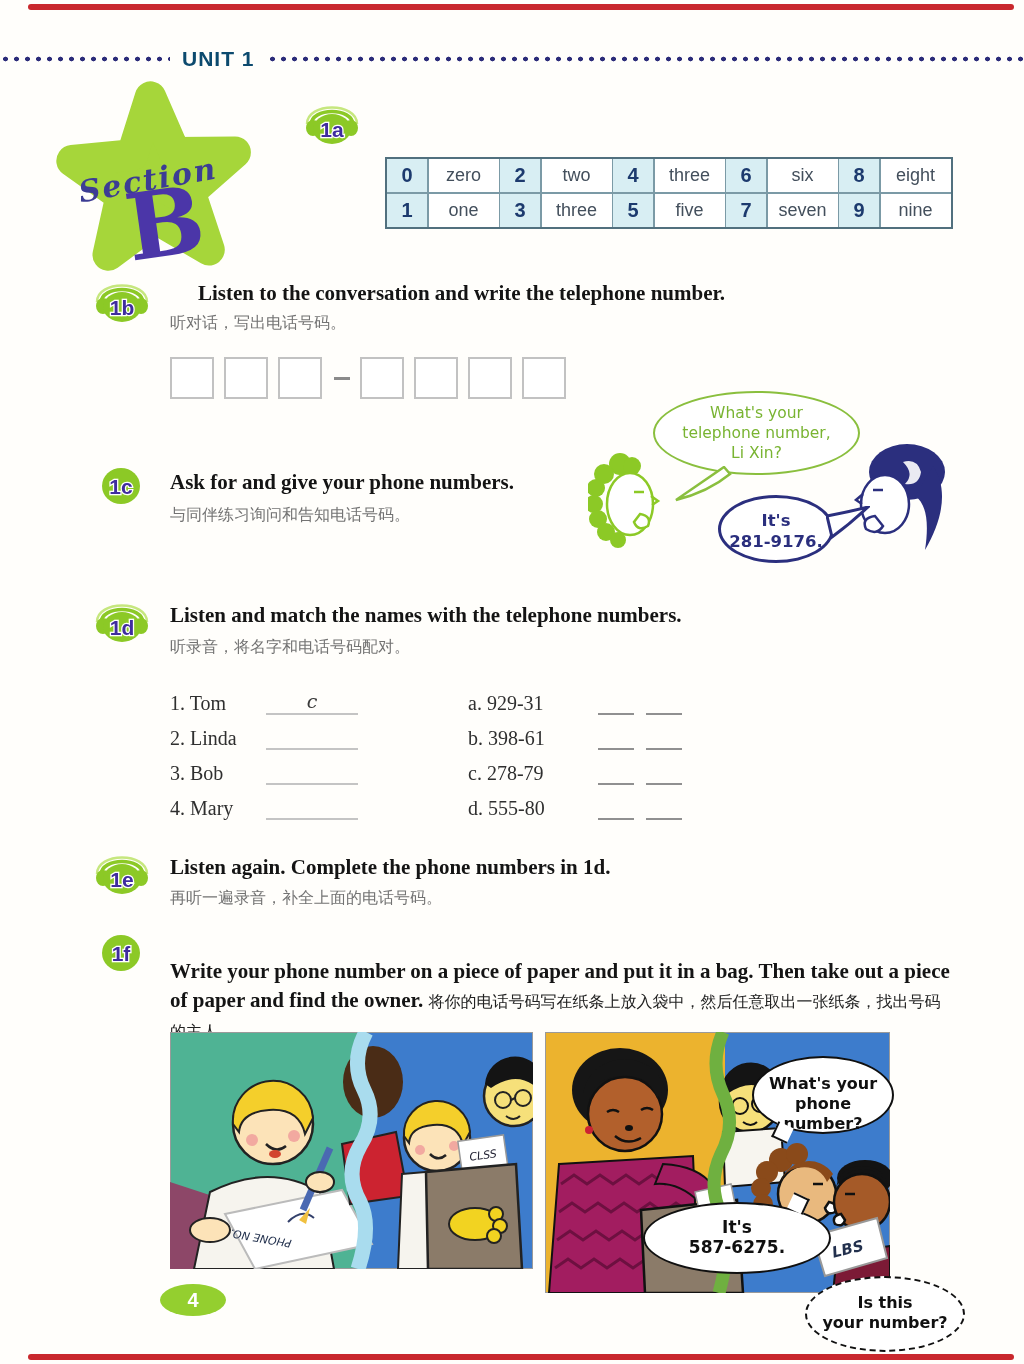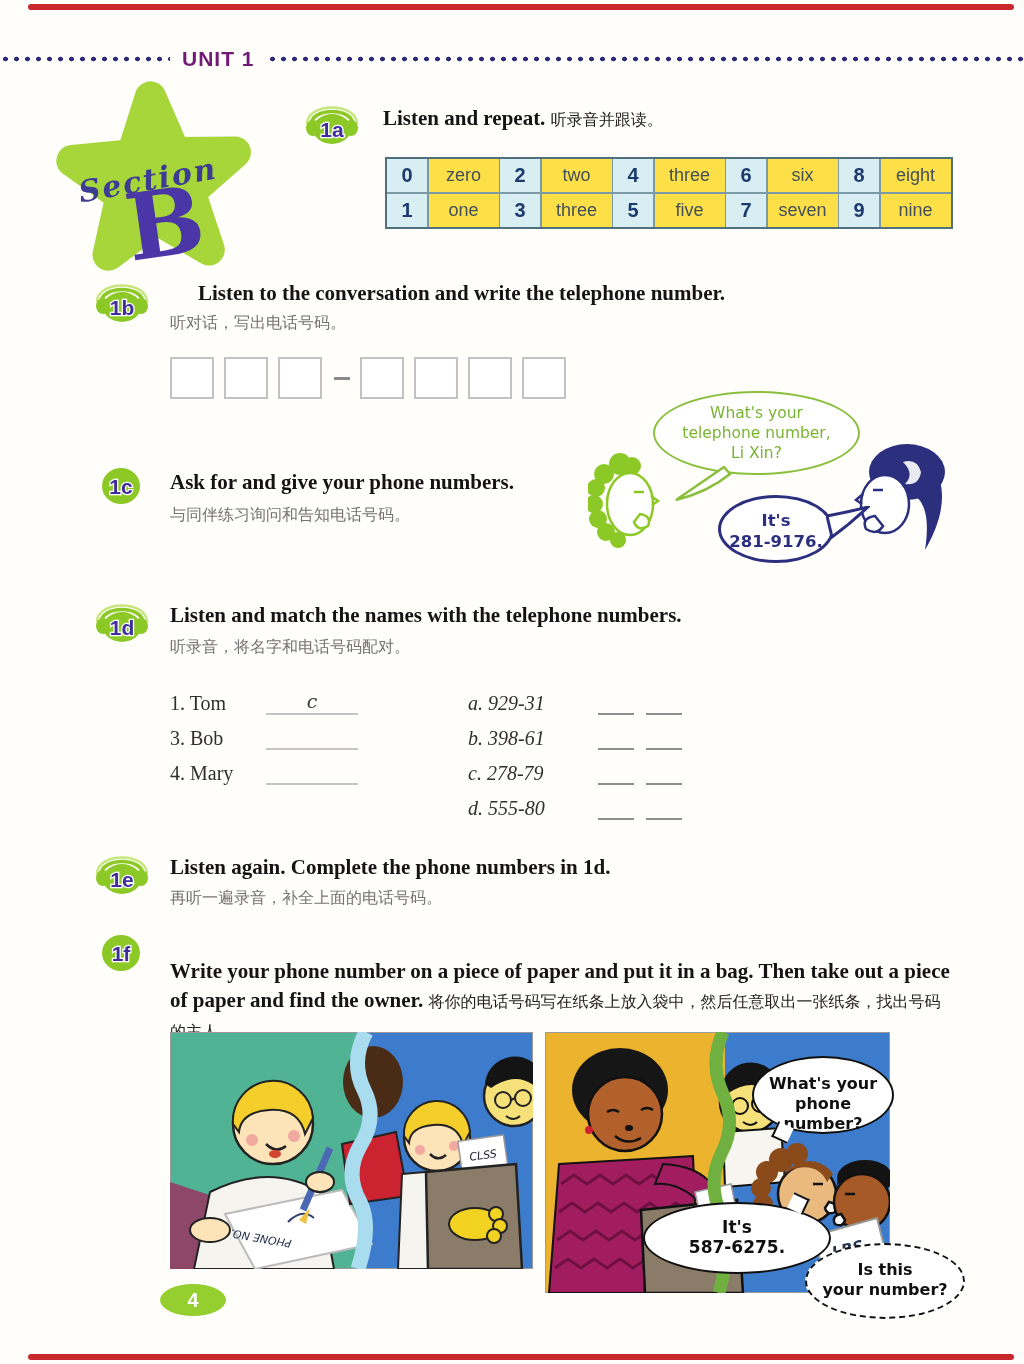--- a/index.html
+++ b/index.html
@@ -9,41 +9,41 @@
 
   
   .red-rule{position:absolute;left:28px;width:986px;height:6px;background:#c9282d;border-radius:3px;}
 
   
   .unit-row{position:absolute;left:0;top:50px;right:0;height:18px;display:flex;align-items:center;}
   .dotseg{height:10px;background-image:radial-gradient(circle,#2c2c7a 2.1px,rgba(0,0,0,0) 2.7px);
           background-size:11px 10px;background-repeat:repeat-x;background-position:0 center;}
   .dotseg.first{width:170px;}
   .dotseg.rest{flex:1;}
-  .unit-label{margin:0 12px;font:bold 21px "Liberation Sans",sans-serif;color:#701a75;letter-spacing:1px;white-space:nowrap;}
+  .unit-label{margin:0 12px;font:bold 21px "Liberation Sans",sans-serif;color:#0c4a6e;letter-spacing:1px;white-space:nowrap;}
 
   
   .star-wrap{position:absolute;left:36px;top:70px;width:238px;height:226px;transform:rotate(-3deg);}
   .star-word{position:absolute;left:14px;top:92px;width:196px;text-align:center;
              font:bold italic 30px "DejaVu Serif",serif;color:#3c3c94;letter-spacing:2px;transform:rotate(-7deg);}
   .star-letter{position:absolute;left:88px;top:108px;font:bold 92px "DejaVu Serif",serif;color:#4b36a8;transform:rotate(-5deg);line-height:1;}
 
   
   .act-title{position:absolute;font:bold 21px "Liberation Serif",serif;color:#141414;white-space:nowrap;}
   .act-title .zh-inline{font-weight:normal;font-size:16px;font-family:"DejaVu Sans",sans-serif;color:#222;}
   .zh{position:absolute;font:16px "DejaVu Sans",sans-serif;color:#737373;white-space:nowrap;}
   .para{position:absolute;width:782px;font:bold 21px "Liberation Serif",serif;color:#141414;line-height:29px;}
   .para .zh-inline{font-weight:normal;font-size:16px;font-family:"DejaVu Sans",sans-serif;color:#222;}
 
   
   .ntable{position:absolute;left:385px;top:157px;display:grid;grid-template-columns:repeat(5,40px 70px);
           gap:1.5px;background:#7b9aa6;border:2px solid #51707e;}
   .ntable div{height:33px;display:flex;align-items:center;justify-content:center;}
   .num-cell{background:#d8eef3;color:#1c3a6e;font:bold 20px "Liberation Sans",sans-serif;}
-  .word-cell{background:#fde047;color:#434f5c;font:18px "Liberation Sans",sans-serif;}
+  .word-cell{background:#ffffff;color:#434f5c;font:18px "Liberation Sans",sans-serif;}
 
   
   .boxes{position:absolute;left:170px;top:357px;display:flex;align-items:center;}
   .dbox{width:40px;height:38px;border:2px solid #c2c2c2;margin-right:10px;background:#fff;}
   .dash{width:16px;height:3px;background:#8a8a8a;margin:0 10px 0 2px;}
 
   
   .bubble{position:absolute;border-radius:50%;background:#fff;text-align:center;z-index:2;}
   .g-bubble{left:653px;top:391px;width:207px;height:84px;border:2.5px solid #8abf3e;
             font:15.5px "DejaVu Sans",sans-serif;color:#79b432;line-height:20px;padding-top:10px;box-sizing:border-box;}
@@ -59,21 +59,21 @@
   .blank-l{position:relative;display:inline-block;width:92px;height:26px;border-bottom:2px solid #c4c4c4;margin-left:4px;}
   .blank-s{display:inline-block;width:36px;height:26px;border-bottom:2px solid #909090;margin-left:12px;}
   .hand{position:absolute;left:50%;bottom:1px;transform:translateX(-50%);
         font:italic 19px "DejaVu Serif",serif;color:#3a3a3a;}
 
   
   .c-bubble{position:absolute;border-radius:50%;background:#fff;border:2.5px solid #101010;text-align:center;
             font:bold 16px "DejaVu Sans",sans-serif;color:#101010;line-height:20px;z-index:4;box-sizing:border-box;}
   .cb-q{left:752px;top:1056px;width:142px;height:78px;padding-top:16px;}
   .cb-a{left:643px;top:1202px;width:188px;height:72px;padding-top:13px;font-size:17px;}
-  .cb-d{left:805px;top:1243px;width:160px;height:76px;border-style:dashed;padding-top:15px;}
+  .cb-d{left:805px;top:1276px;width:160px;height:76px;border-style:dashed;padding-top:15px;}
   .cb-q::after,.cb-a::after{content:"";position:absolute;width:15px;height:15px;background:#fff;}
   .cb-q::after{left:20px;bottom:-9px;border-left:2.5px solid #101010;border-bottom:2.5px solid #101010;transform:rotate(25deg);}
   .cb-a::after{right:22px;top:-9px;border-right:2.5px solid #101010;border-top:2.5px solid #101010;transform:rotate(25deg);}
 
   
   .page-badge{position:absolute;left:160px;top:1284px;width:66px;height:32px;background:#94cf2f;border-radius:50%;
               display:flex;align-items:center;justify-content:center;
               font:bold 20px "Liberation Sans",sans-serif;color:#ffffff;}
 </style>
 </head>
@@ -99,24 +99,20 @@
   </div>
 
   <svg class="abs" style="left:303px;top:98px;" width="58" height="48" viewBox="0 0 58 48">
     <path d="M4,26 C4,4 54,4 54,26" stroke="#c6e77e" stroke-width="2.5" fill="none"></path>
     <path d="M8,27 C8,9 50,9 50,27" stroke="#8cc926" stroke-width="3.5" fill="none"></path>
     <ellipse cx="10" cy="30" rx="7" ry="8" fill="#8cc926"></ellipse>
     <ellipse cx="48" cy="30" rx="7" ry="8" fill="#8cc926"></ellipse>
     <ellipse cx="29" cy="31" rx="19" ry="15" fill="#8cc926"></ellipse>
     <text x="29" y="39" text-anchor="middle" font-family="Liberation Sans,sans-serif" font-weight="bold" font-size="21" fill="#3f2d9e" stroke="#ffffff" stroke-width="2.5" paint-order="stroke">1a</text>
   </svg>
-  <div class="act-title" style="left:383px;top:106px;">
-    <span>Listen and repeat.</span>
-    <span class="zh-inline">听录音并跟读。</span>
-  </div>
 
   <div class="ntable">
     <div class="num-cell">0</div>
     <div class="word-cell">zero</div>
     <div class="num-cell">2</div>
     <div class="word-cell">two</div>
     <div class="num-cell">4</div>
     <div class="word-cell">three</div>
     <div class="num-cell">6</div>
     <div class="word-cell">six</div>
@@ -219,34 +215,40 @@
   <div class="zh" style="left:170px;top:637px;">听录音，将名字和电话号码配对。</div>
 
   <div class="mlist" style="left:170px;top:680px;">
     <div class="mrow">
       <span class="nm">1. Tom</span>
       <span class="blank-l">
           <span class="hand">c</span>
         </span>
     </div>
     <div class="mrow">
+      <span class="nm">2. Linda</span>
+      <span class="blank-l">
+          <span class="hand"></span>
+        </span>
+    </div>
+    <div class="mrow">
       <span class="nm">3. Bob</span>
       <span class="blank-l">
           <span class="hand"></span>
         </span>
     </div>
     <div class="mrow">
       <span class="nm">4. Mary</span>
       <span class="blank-l">
           <span class="hand"></span>
         </span>
     </div>
   </div>
 
-  <div class="mlist" style="left:468px;top:680px;font-style:italic;">
+  <div class="mlist" style="left:468px;top:680px;">
     <div class="mrow">
       <span class="pl">a. 929-31</span>
       <span class="blank-s"></span>
         <span class="blank-s"></span>
     </div>
     <div class="mrow">
       <span class="pl">b. 398-61</span>
       <span class="blank-s"></span>
         <span class="blank-s"></span>
     </div>

